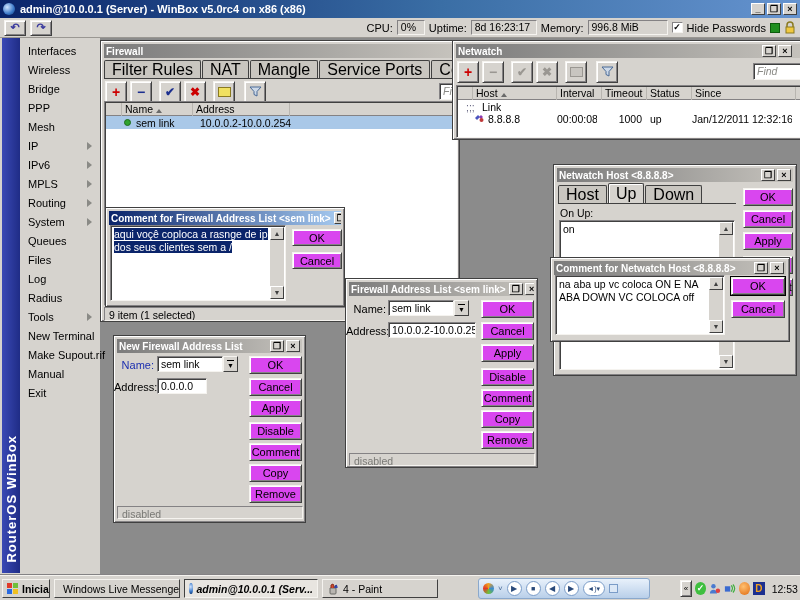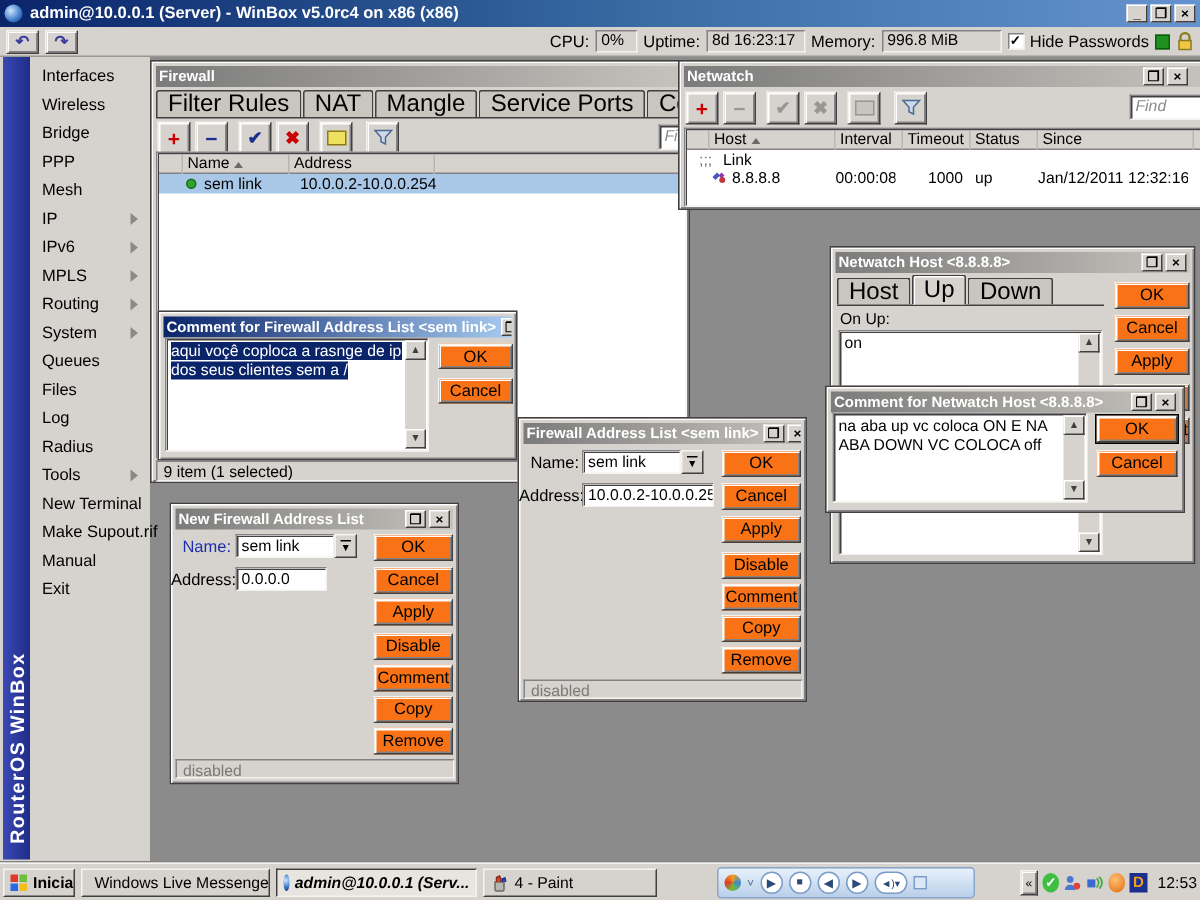--- a/index.html
+++ b/index.html
@@ -7,21 +7,21 @@
   #screen { position:relative; width:800px; height:600px; background:#8b8b8b; overflow:hidden; font-size:11px; color:#000; }
 
   
   .raised { background:#d6d3ce; border:1px solid; border-color:#f5f3ef #404040 #404040 #f5f3ef; box-shadow:inset 1px 1px 0 #fff, inset -1px -1px 0 #848284; }
   .win    { position:absolute; background:#d6d3ce; border:1px solid #404040; box-shadow:inset 1px 1px 0 #fff, inset -1px -1px 0 #848284; }
   .tbar   { position:absolute; left:3px; right:3px; top:3px; height:14px; display:flex; align-items:center; gap:3px; padding:0 2px; color:#fff; font-weight:bold; font-size:10px; white-space:nowrap; overflow:hidden; }
   .tbar.active   { background:linear-gradient(90deg,#0a246a,#a6caf0); }
   .tbar.inactive { background:linear-gradient(90deg,#7b7b7b,#c6c3bd); }
   .wbtns { margin-left:auto; display:flex; gap:2px; }
   .wbtn  { width:14px; height:12px; background:#d6d3ce; border:1px solid; border-color:#fff #404040 #404040 #fff; color:#000; font-size:9px; font-weight:bold; line-height:10px; text-align:center; }
-  .btn   { position:absolute; display:flex; align-items:center; justify-content:center; background:#f97316; border:1px solid; border-color:#f5f3ef #404040 #404040 #f5f3ef; box-shadow:inset 1px 1px 0 #fff, inset -1px -1px 0 #848284; font-size:11px; }
+  .btn   { position:absolute; display:flex; align-items:center; justify-content:center; background:#d946ef; border:1px solid; border-color:#f5f3ef #404040 #404040 #f5f3ef; box-shadow:inset 1px 1px 0 #fff, inset -1px -1px 0 #848284; font-size:11px; }
   .btn.default { outline:1px solid #000; }
   .input { position:absolute; background:#fff; border:1px solid; border-color:#848284 #f5f3ef #f5f3ef #848284; box-shadow:inset 1px 1px 0 #404040; padding:1px 3px; font-size:10.5px; line-height:12px; overflow:hidden; white-space:nowrap; }
   .combo { position:absolute; background:#d6d3ce; border:1px solid; border-color:#f5f3ef #404040 #404040 #f5f3ef; display:flex; align-items:center; justify-content:center; font-size:7px; }
   .combo::before { content:"▼"; border-top:1px solid #000; padding-top:1px; }
   .statusbar { position:absolute; background:#d6d3ce; border:1px solid; border-color:#848284 #f5f3ef #f5f3ef #848284; color:#7a7a76; padding:1px 4px; font-size:10.5px; overflow:hidden; white-space:nowrap; }
 
   
   .ibtn { width:22px; height:22px; position:relative; display:flex; align-items:center; justify-content:center; background:#d6d3ce; border:1px solid; border-color:#f5f3ef #404040 #404040 #f5f3ef; box-shadow:inset 1px 1px 0 #fff, inset -1px -1px 0 #848284; font-weight:bold; font-size:14px; }
   .ibtn.dis { color:#9a9792 !important; }
   .ico-add    { color:#cc0000; }
@@ -320,21 +320,21 @@
       <span>New Firewall Address List</span>
       <span class="wbtns">
         <span class="wbtn">❐</span>
         <span class="wbtn">×</span>
       </span>
     </div>
     <div style="position:absolute;left:6px;top:23px;width:34px;text-align:right;color:#1c2fb0;">Name:</div>
     <div class="input" style="left:43px;top:20px;width:66px;height:16px;">sem link</div>
     <div class="combo" style="left:109px;top:20px;width:15px;height:16px;"></div>
     <div style="position:absolute;left:0px;top:45px;width:40px;text-align:right;">Address:</div>
-    <div class="input" style="left:43px;top:42px;width:61px;height:16px;">0.0.0.0</div>
+    <div class="input" style="left:43px;top:42px;width:50px;height:16px;">0.0.0.0</div>
     <div class="btn" style="left:135px;top:20px;width:53px;height:18px;">OK</div>
     <div class="btn" style="left:135px;top:42px;width:53px;height:18px;">Cancel</div>
     <div class="btn" style="left:135px;top:63px;width:53px;height:18px;">Apply</div>
     <div class="btn" style="left:135px;top:86px;width:53px;height:18px;">Disable</div>
     <div class="btn" style="left:135px;top:107px;width:53px;height:18px;">Comment</div>
     <div class="btn" style="left:135px;top:128px;width:53px;height:18px;">Copy</div>
     <div class="btn" style="left:135px;top:149px;width:53px;height:18px;">Remove</div>
     <div class="statusbar" style="left:3px;top:170px;width:186px;height:13px;">disabled</div>
   </div>
 

